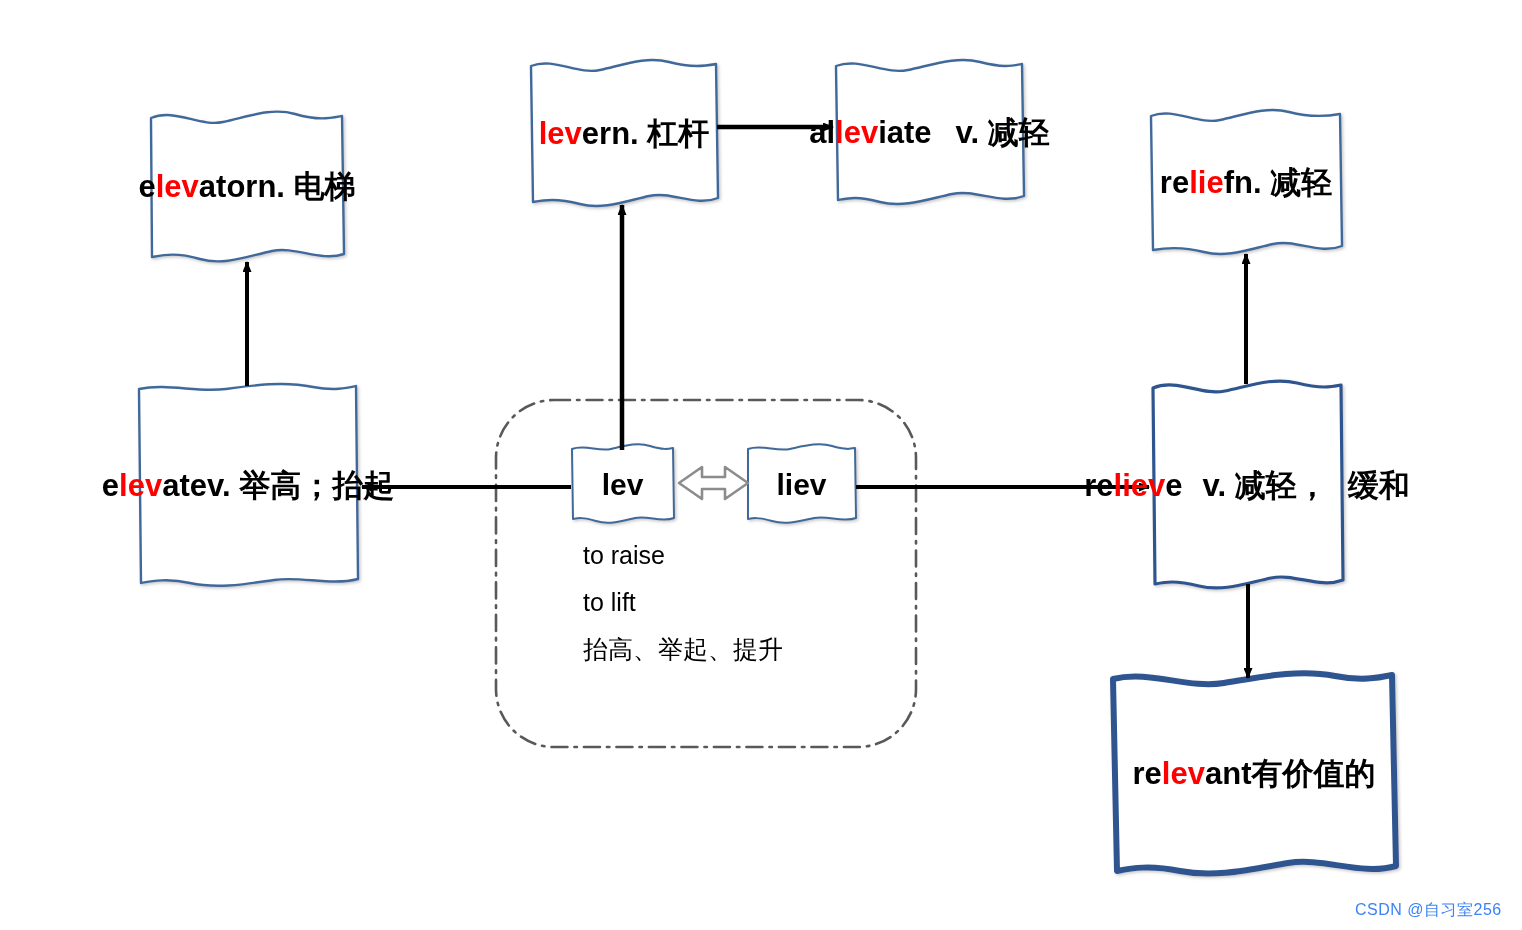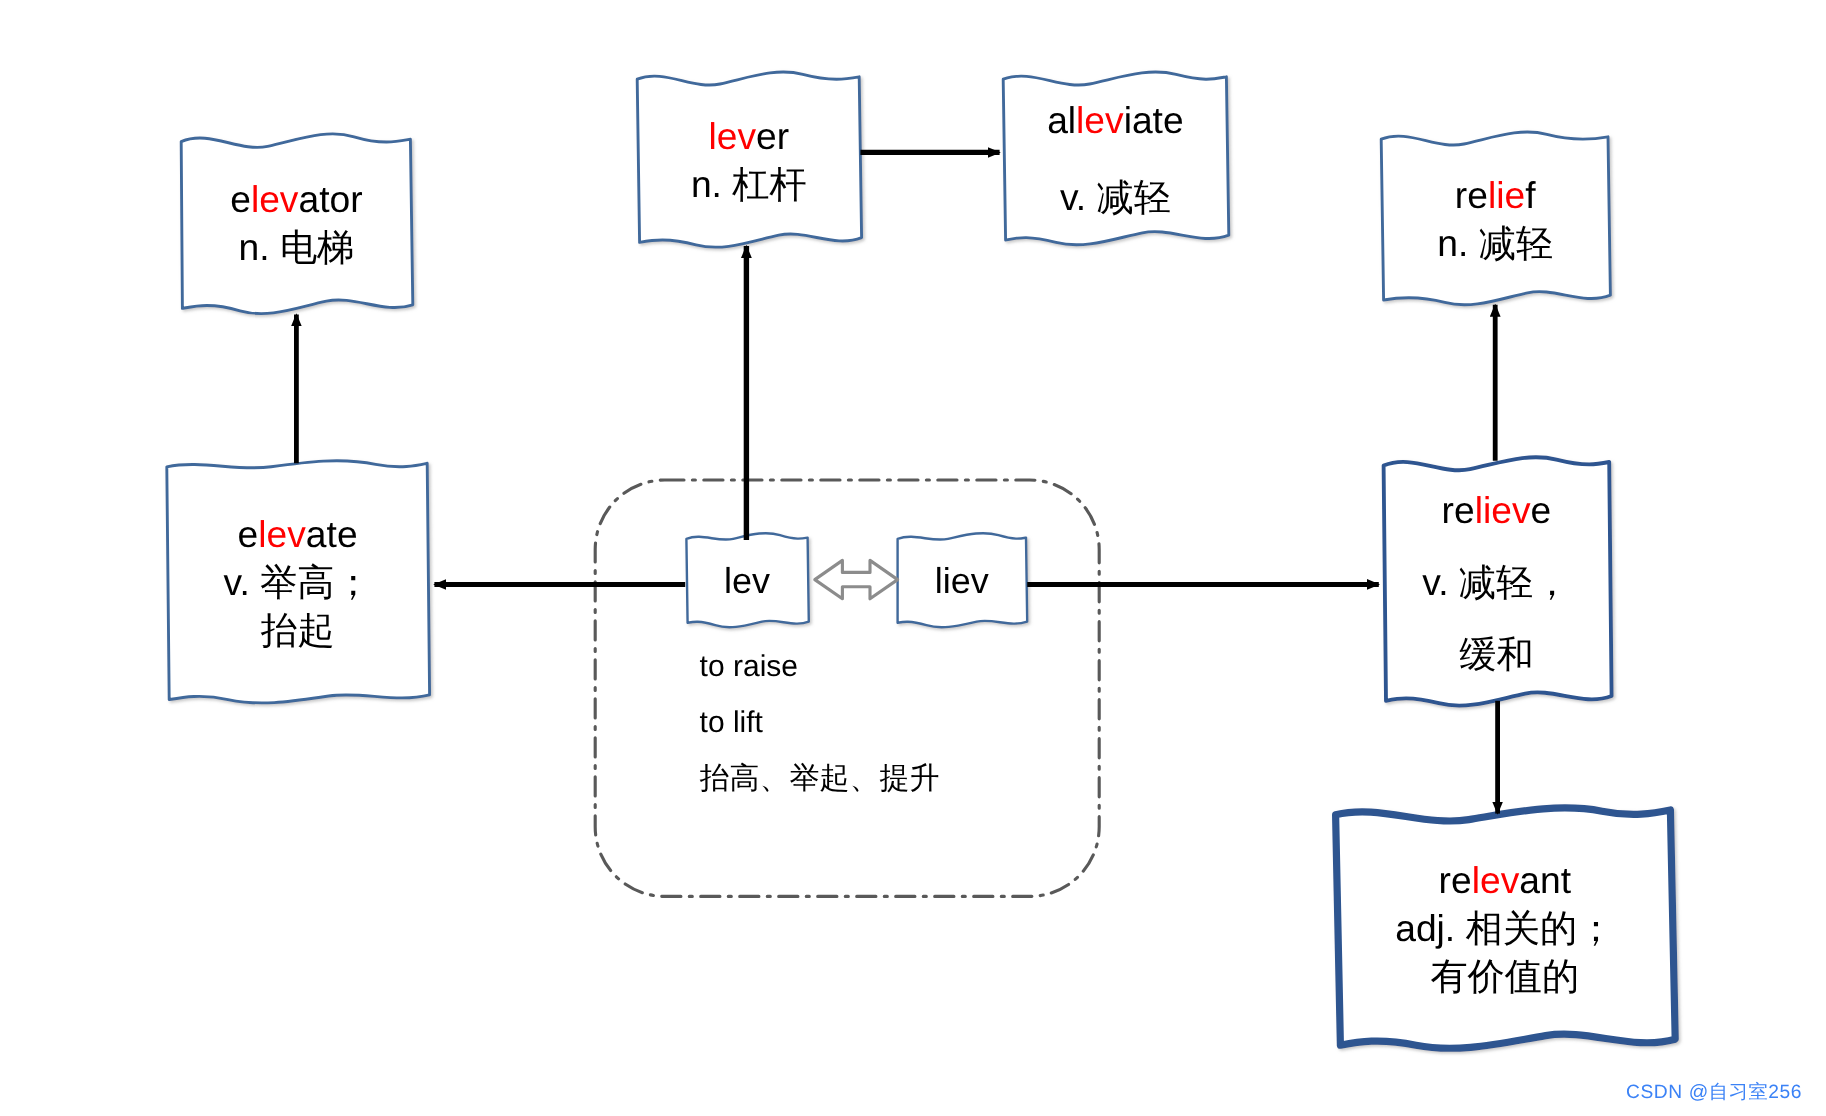--- a/index.html
+++ b/index.html
@@ -20,28 +20,29 @@
   #svg-layer {
     position: absolute;
     left: 0;
     top: 0;
     width: 1522px;
     height: 930px;
   }
   .node {
     position: absolute;
     display: flex;
-    flex-direction: column;
+    flex-direction: row;
     align-items: center;
     justify-content: center;
     box-sizing: border-box;
     color: #000000;
     text-align: center;
     z-index: 3;
     pointer-events: auto;
+    font-weight: bold;
   }
   .node .line {
     white-space: nowrap;
     line-height: 1.30;
   }
   .hl { color: #FF0000; }
 
   
   .card .line {
     font-size: 31px;
@@ -182,21 +183,20 @@
       <span>re</span><span class="hl">liev</span><span>e</span>
     </div>
     <div class="line cjk">v. 减轻，</div>
     <div class="line cjk">缓和</div>
   </div>
 
   <div class="node card" style="left:1115px; top:680px; width:278px; height:188px;">
     <div class="line">
       <span>re</span><span class="hl">lev</span><span>ant</span>
     </div>
-    <div class="line cjk">adj. 相关的；</div>
     <div class="line cjk">有价值的</div>
   </div>
 
   <div class="node chip" style="left:572px; top:449px; width:101px; height:70px;">
     <div class="line">lev</div>
   </div>
 
   <div class="node chip" style="left:748px; top:449px; width:107px; height:70px;">
     <div class="line">liev</div>
   </div>

